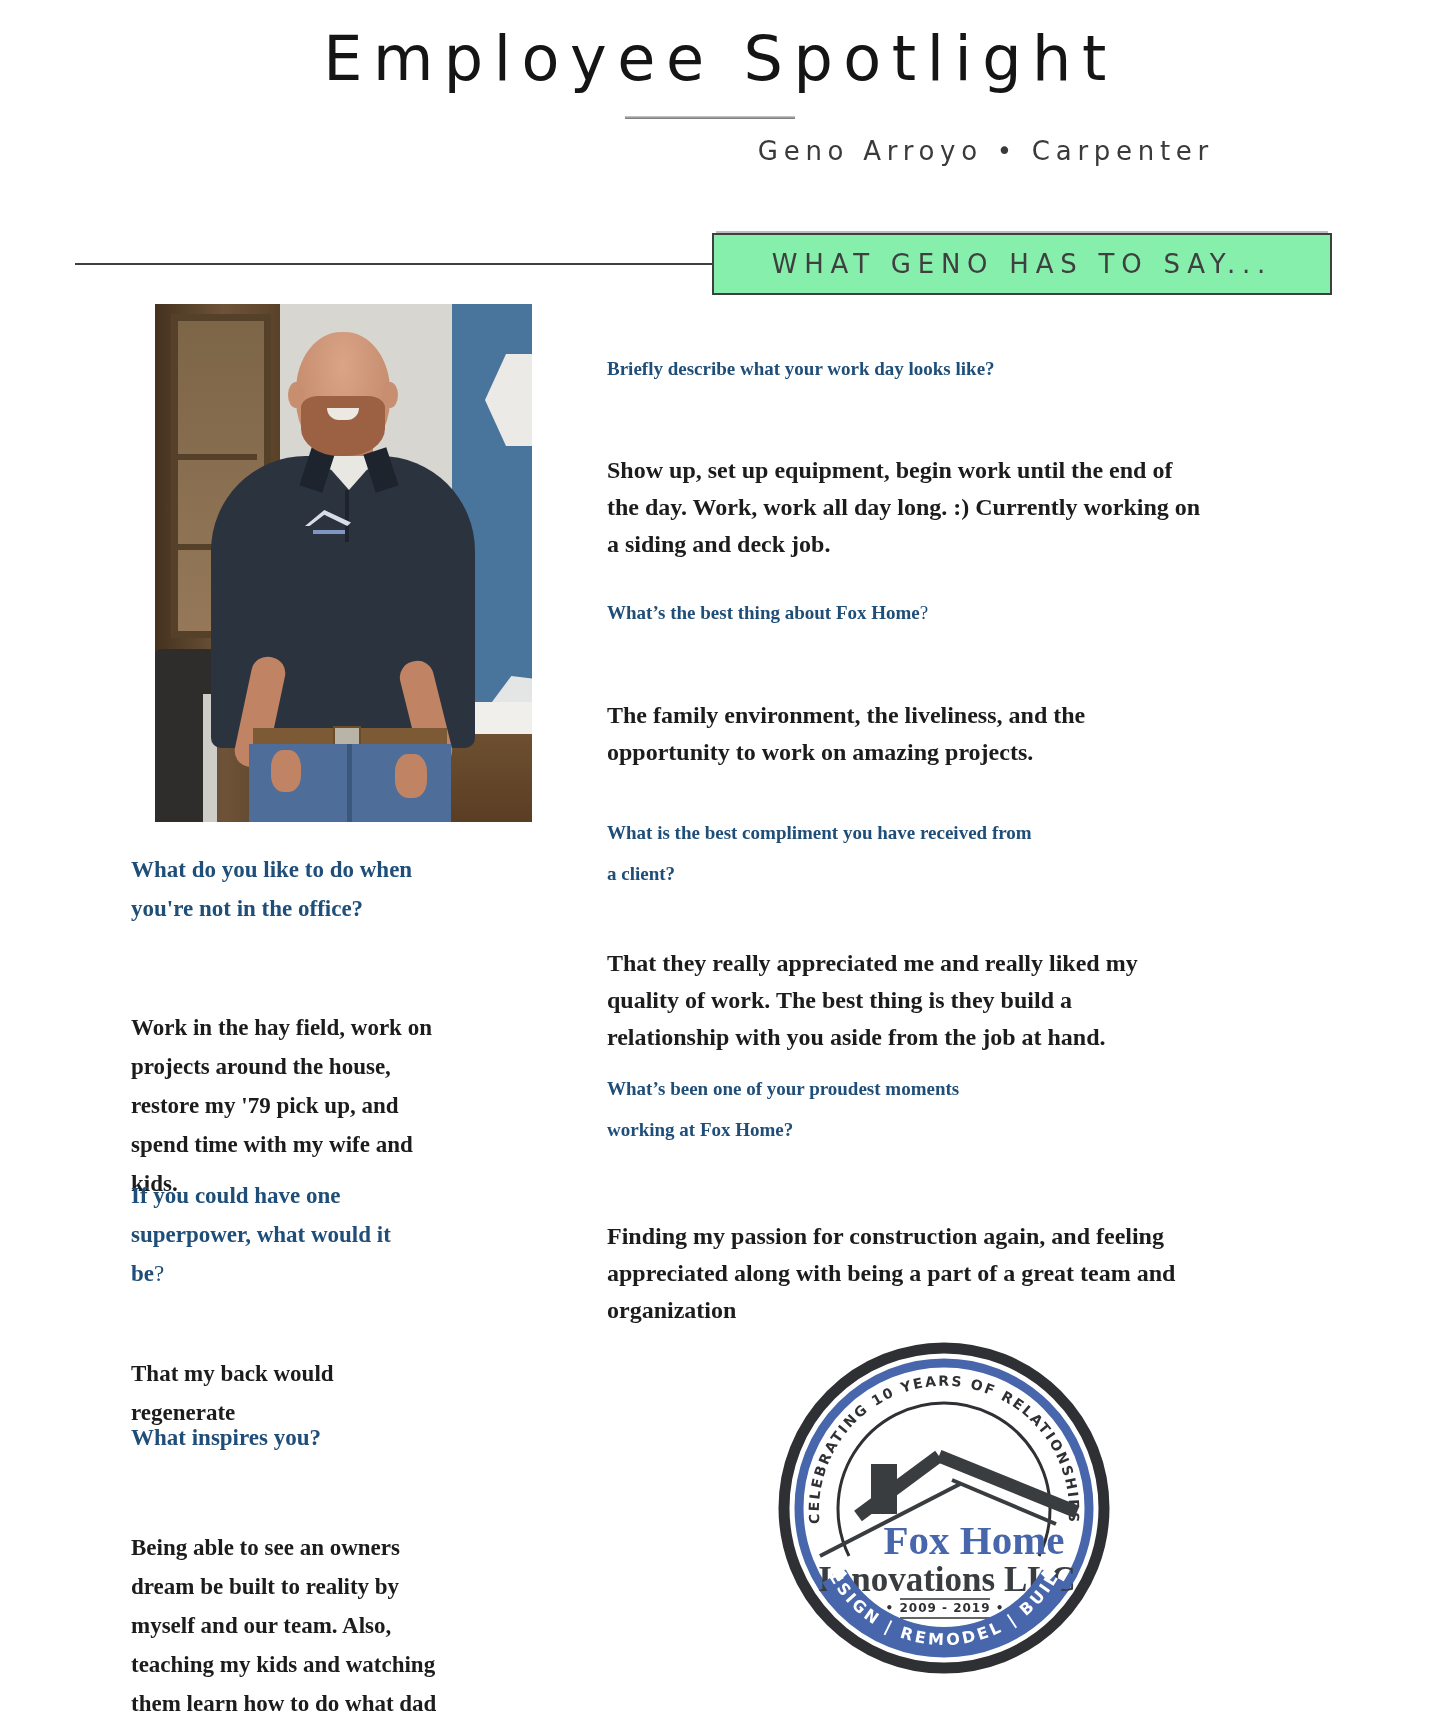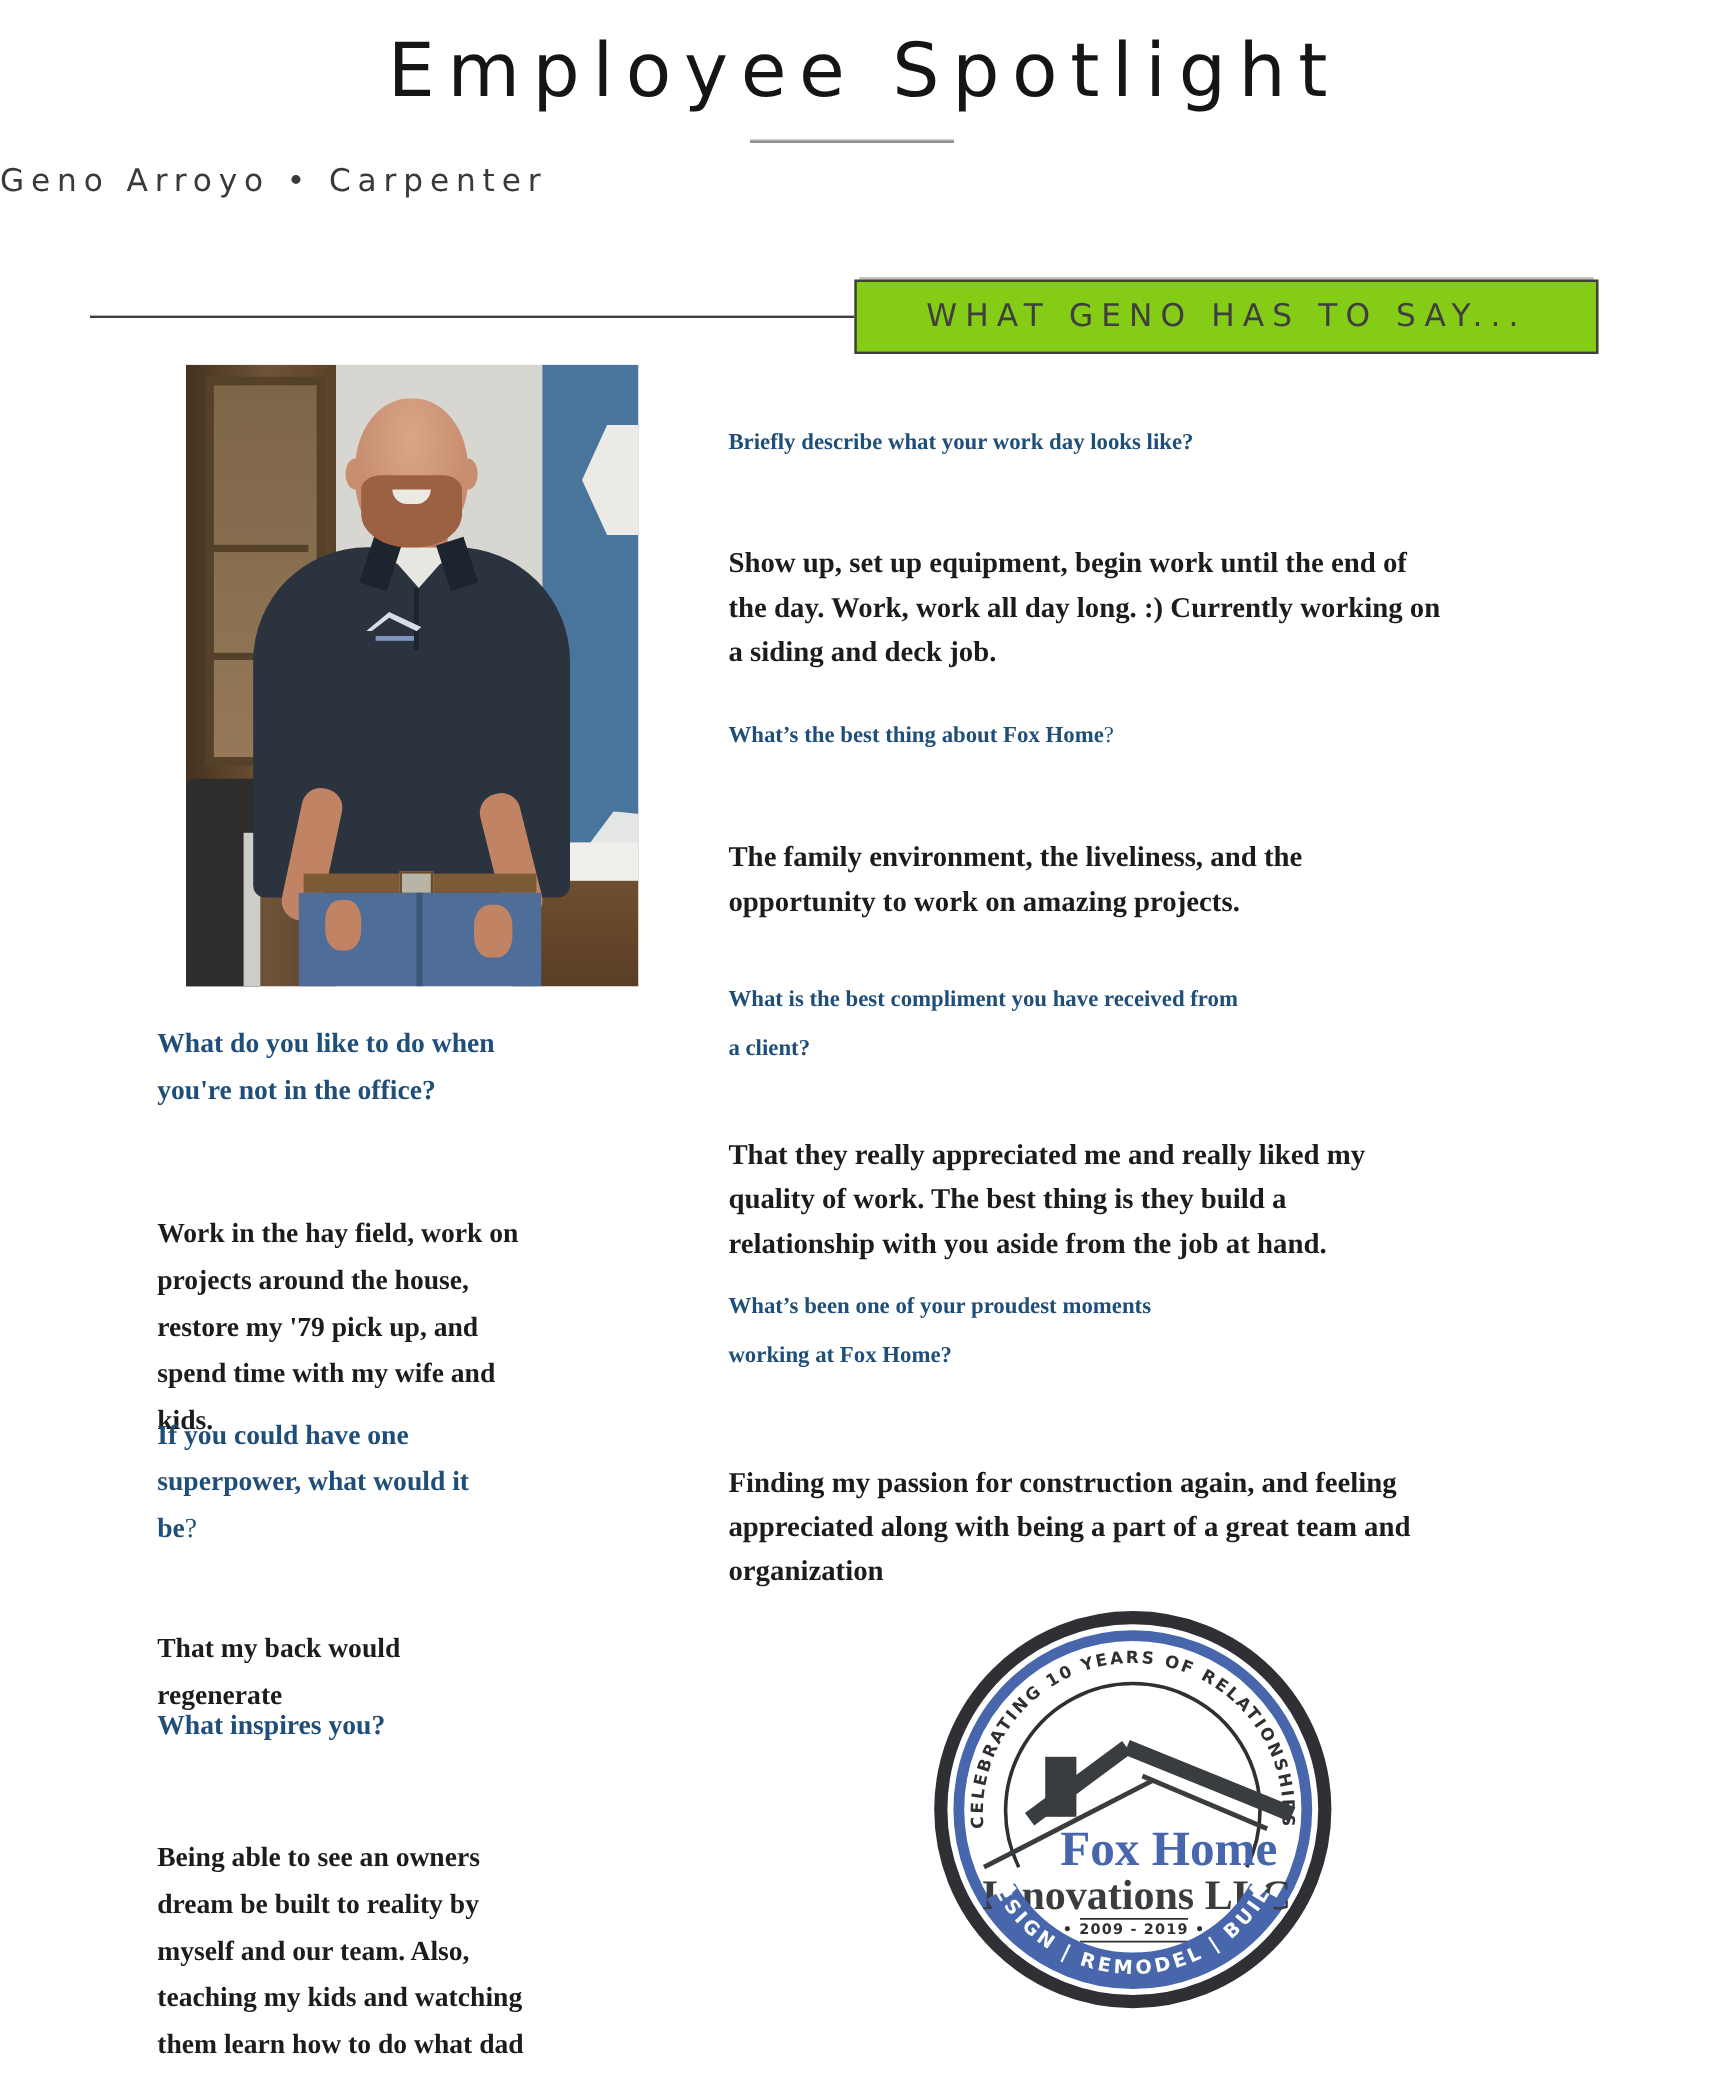--- a/index.html
+++ b/index.html
@@ -5,27 +5,27 @@
   html,body{margin:0;padding:0;background:#ffffff;}
   .page{position:relative;width:1440px;height:1730px;background:#ffffff;overflow:hidden;
         font-family:"Liberation Serif",serif;}
 
   
   .title{position:absolute;top:22px;left:0;width:1440px;text-align:center;
          font-family:"DejaVu Sans",sans-serif;font-size:62px;font-weight:400;color:#151515;
          letter-spacing:0.17em;word-spacing:-0.02em;white-space:nowrap;}
   .title-divider{position:absolute;top:116px;left:calc(50% - 95px);width:170px;height:3px;
          background:linear-gradient(#cfcfcf,#707070);}
-  .subtitle{position:absolute;top:136px;left:0;width:1214px;text-align:left;
+  .subtitle{position:absolute;top:136px;left:0;width:1214px;text-align:right;
          font-family:"DejaVu Sans",sans-serif;font-size:26px;font-weight:400;color:#3a3a3a;
          letter-spacing:0.22em;white-space:nowrap;}
 
   .rule{position:absolute;top:263px;left:75px;width:637px;height:2px;background:#3f3f3f;}
   .banner{position:absolute;top:233px;left:712px;width:620px;height:62px;box-sizing:border-box;
-         border:2px solid #3f3f3f;box-shadow:0 -6px 0 -4px #bdbdbd;background:#84cc16;
+         border:2px solid #3f3f3f;box-shadow:0 -6px 0 -4px #bdbdbd;background:#86efac;
          display:flex;align-items:center;justify-content:center;}
   .banner-label{font-family:"DejaVu Sans",sans-serif;font-size:26px;color:#3f3f3f;
          letter-spacing:0.26em;white-space:nowrap;}
 
   
   .photo{position:absolute;left:155px;top:304px;width:377px;height:518px;overflow:hidden;
          background:#d8d6d1;}
   .photo *{position:absolute;}
   .ph-cab-left{left:0;top:0;width:125px;height:100%;
          background:linear-gradient(90deg,#44321f,#6e5338 55%,#5a4229);}

